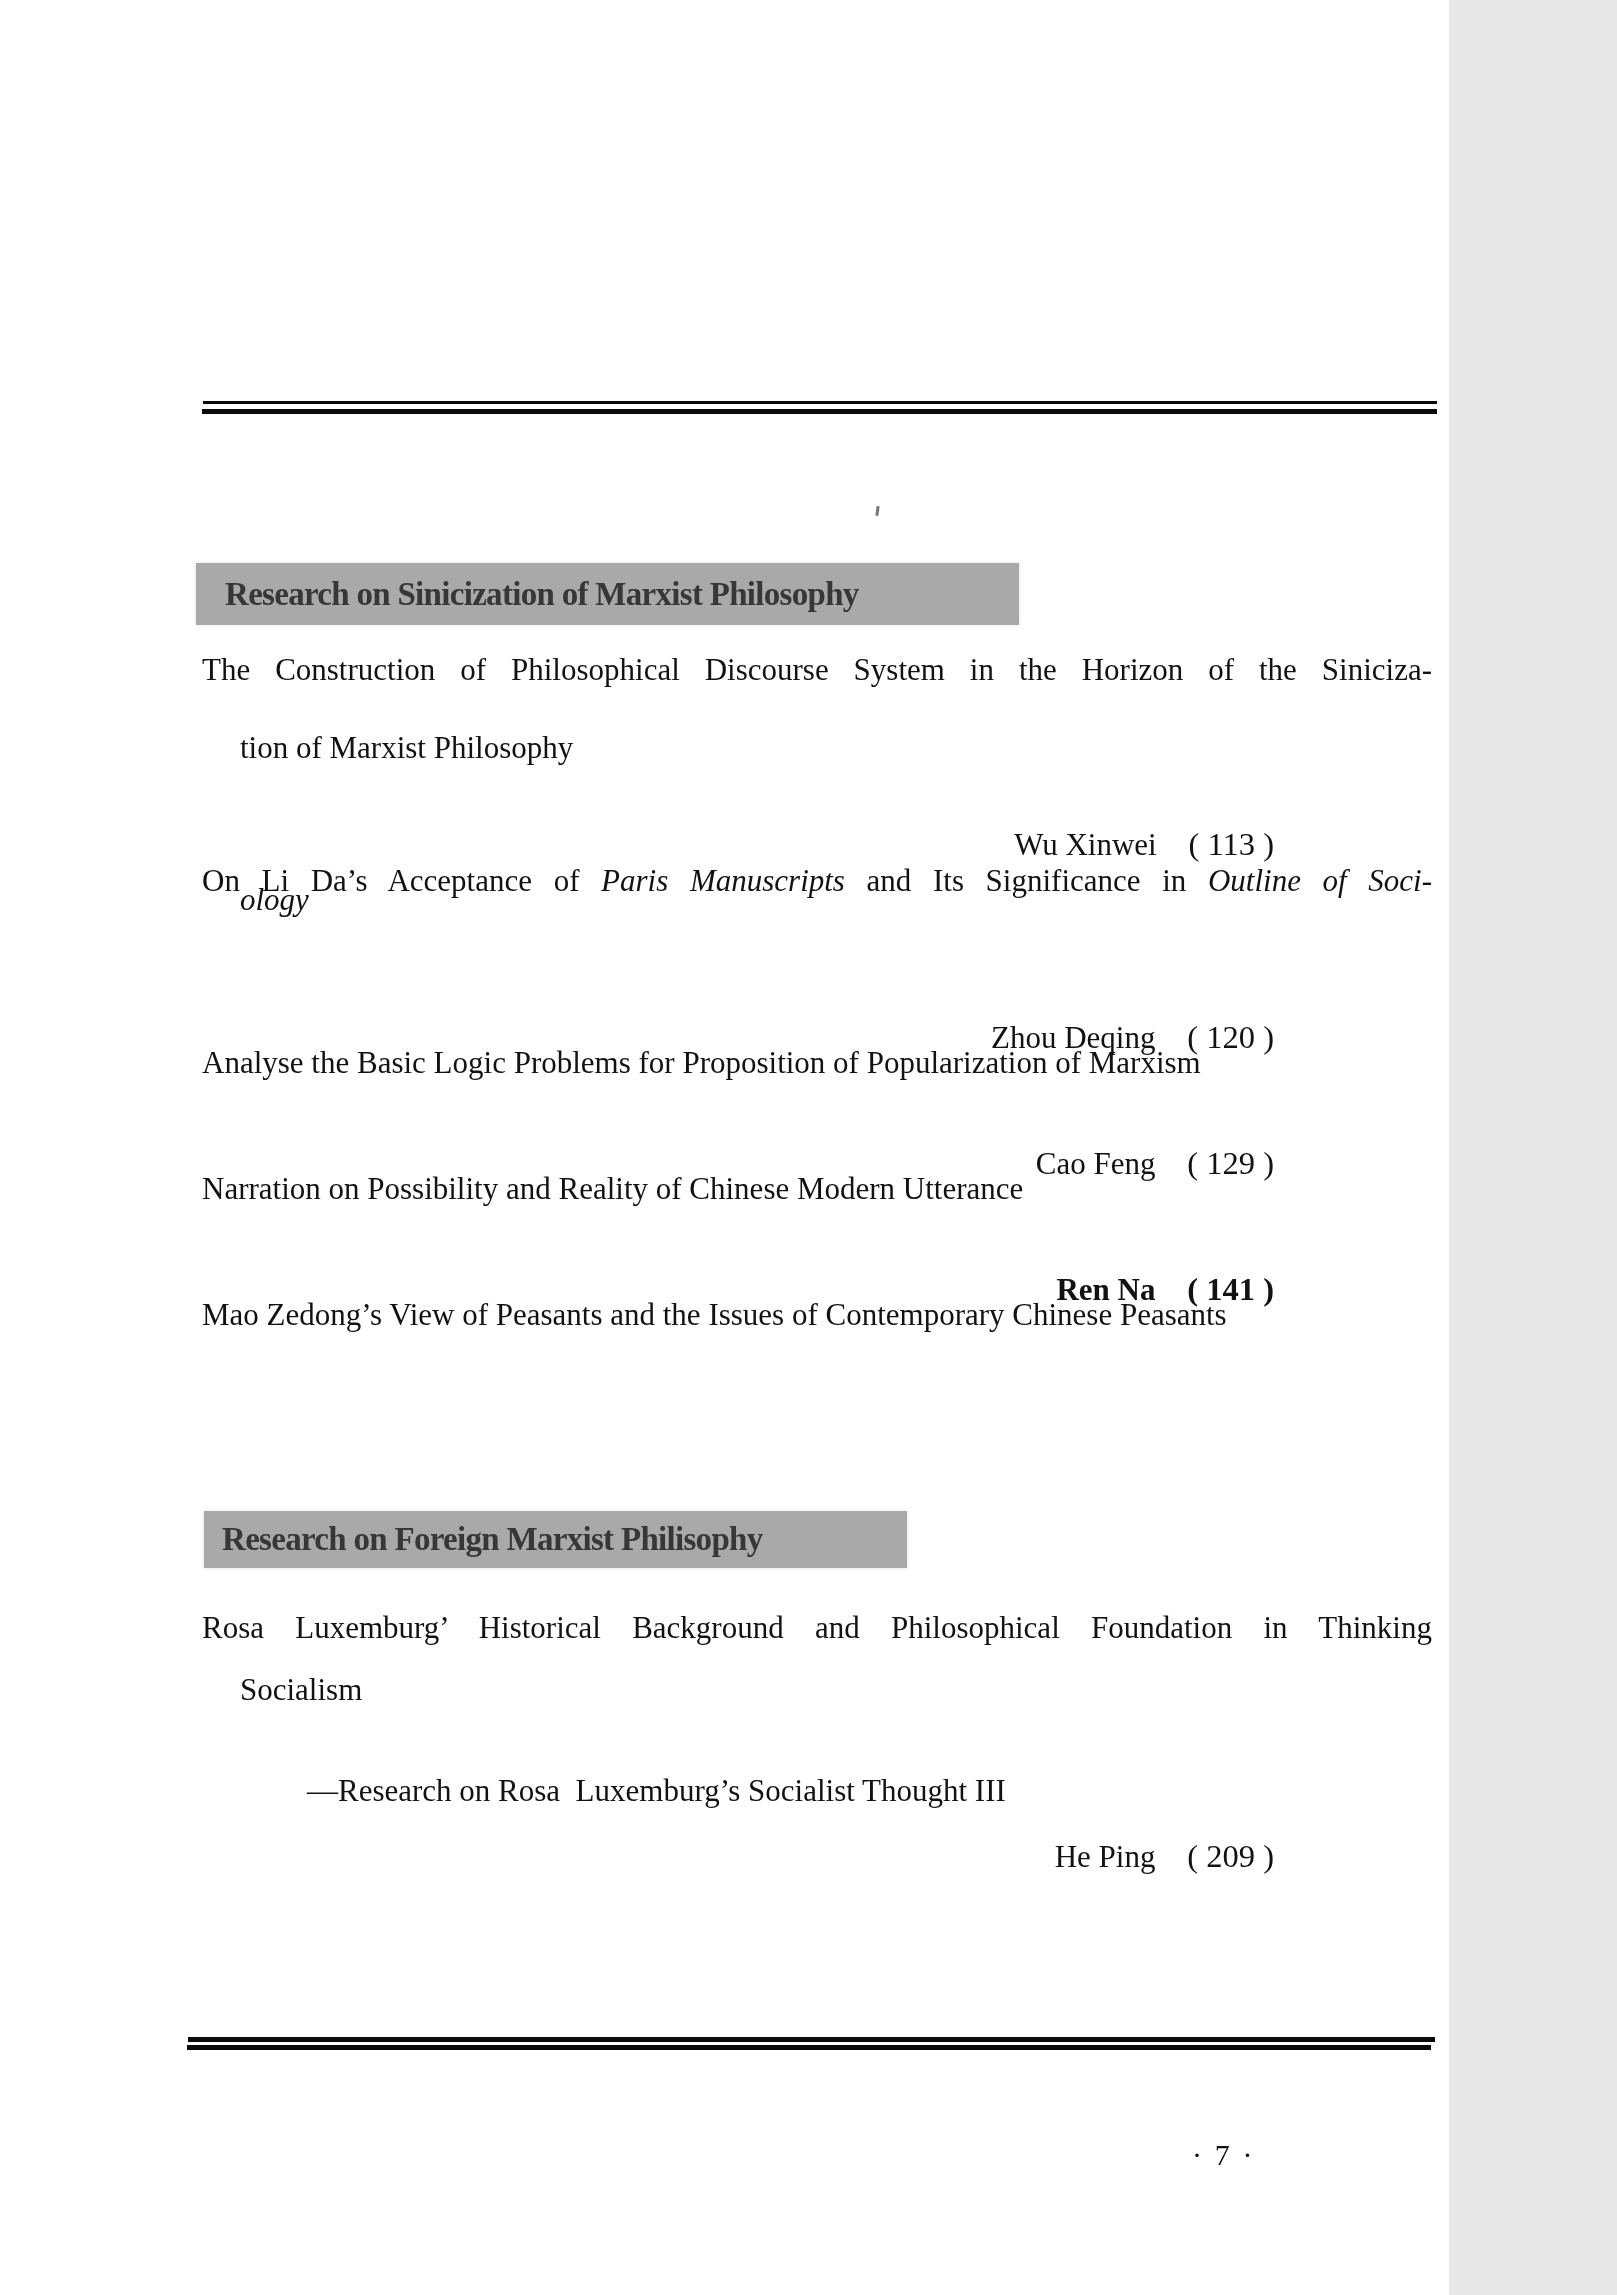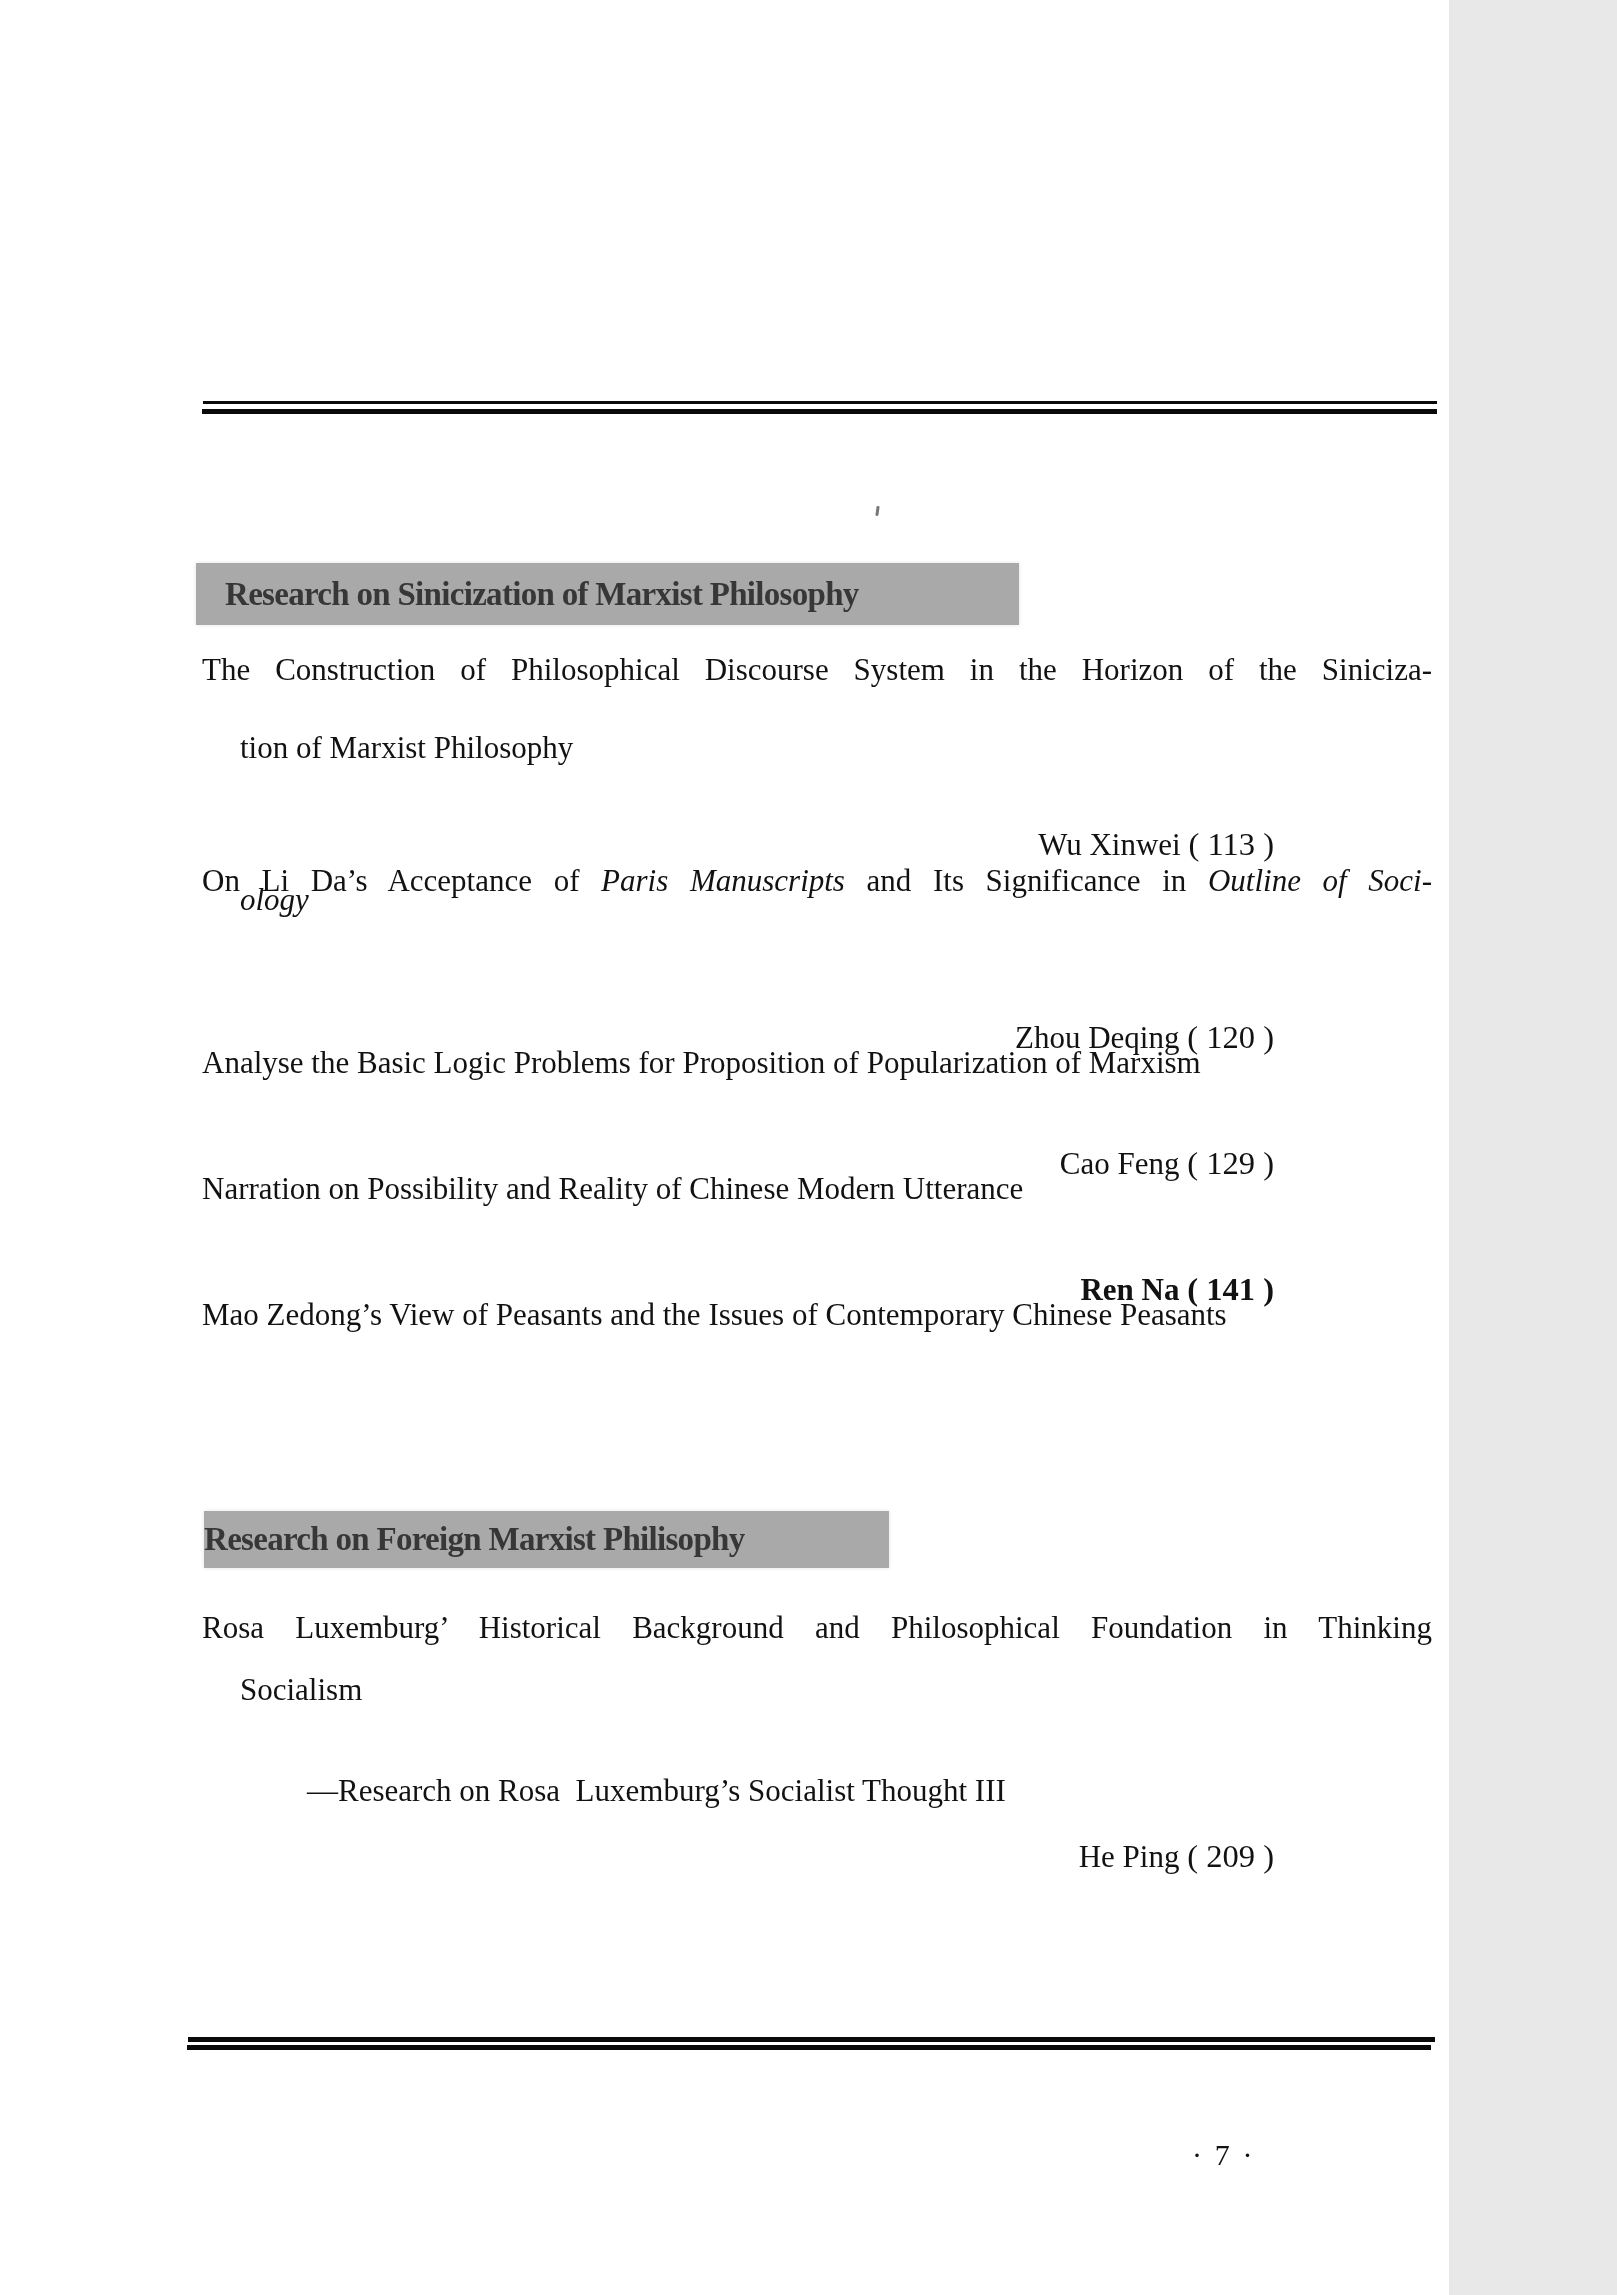--- a/index.html
+++ b/index.html
@@ -29,21 +29,21 @@
     background: #a9a9a9;
     color: #373737;
     font-weight: bold;
     font-size: 33px;
     letter-spacing: -0.7px;
     display: flex;
     align-items: center;
     box-shadow: 0 0 3.9px rgba(0,0,0,0.12);
   }
   .heading-1 { left: 196px; top: 563px;  width: 794px; height: 62px; padding-left: 29px; }
-  .heading-2 { left: 204px; top: 1511px; width: 685px; height: 57px; }
+  .heading-2 { left: 204px; top: 1511px; width: 685px; height: 57px; padding-left: 18px; }
 
   .line {
     position: absolute;
     left: 202px;
     width: 1230px;
     font-size: 31px;
     line-height: 1.15;
     white-space: nowrap;
   }
   .line.justify {
@@ -56,21 +56,21 @@
   .line.pre { white-space: pre-wrap; }
 
   .author-line {
     position: absolute;
     right: 175px;
     font-size: 31px;
     line-height: 1.15;
     text-align: right;
     white-space: pre;
   }
-  .paren { font-size: 105%; }
+  .paren { font-size: 105%; margin-left: 24px; }
 
   .it { font-style: italic; font-family: Liberation Serif, serif; }
 
   .page-number {
     position: absolute;
     right: 194px;
     top: 2138px;
     font-size: 30px;
     letter-spacing: 2.6px;
     white-space: pre;

